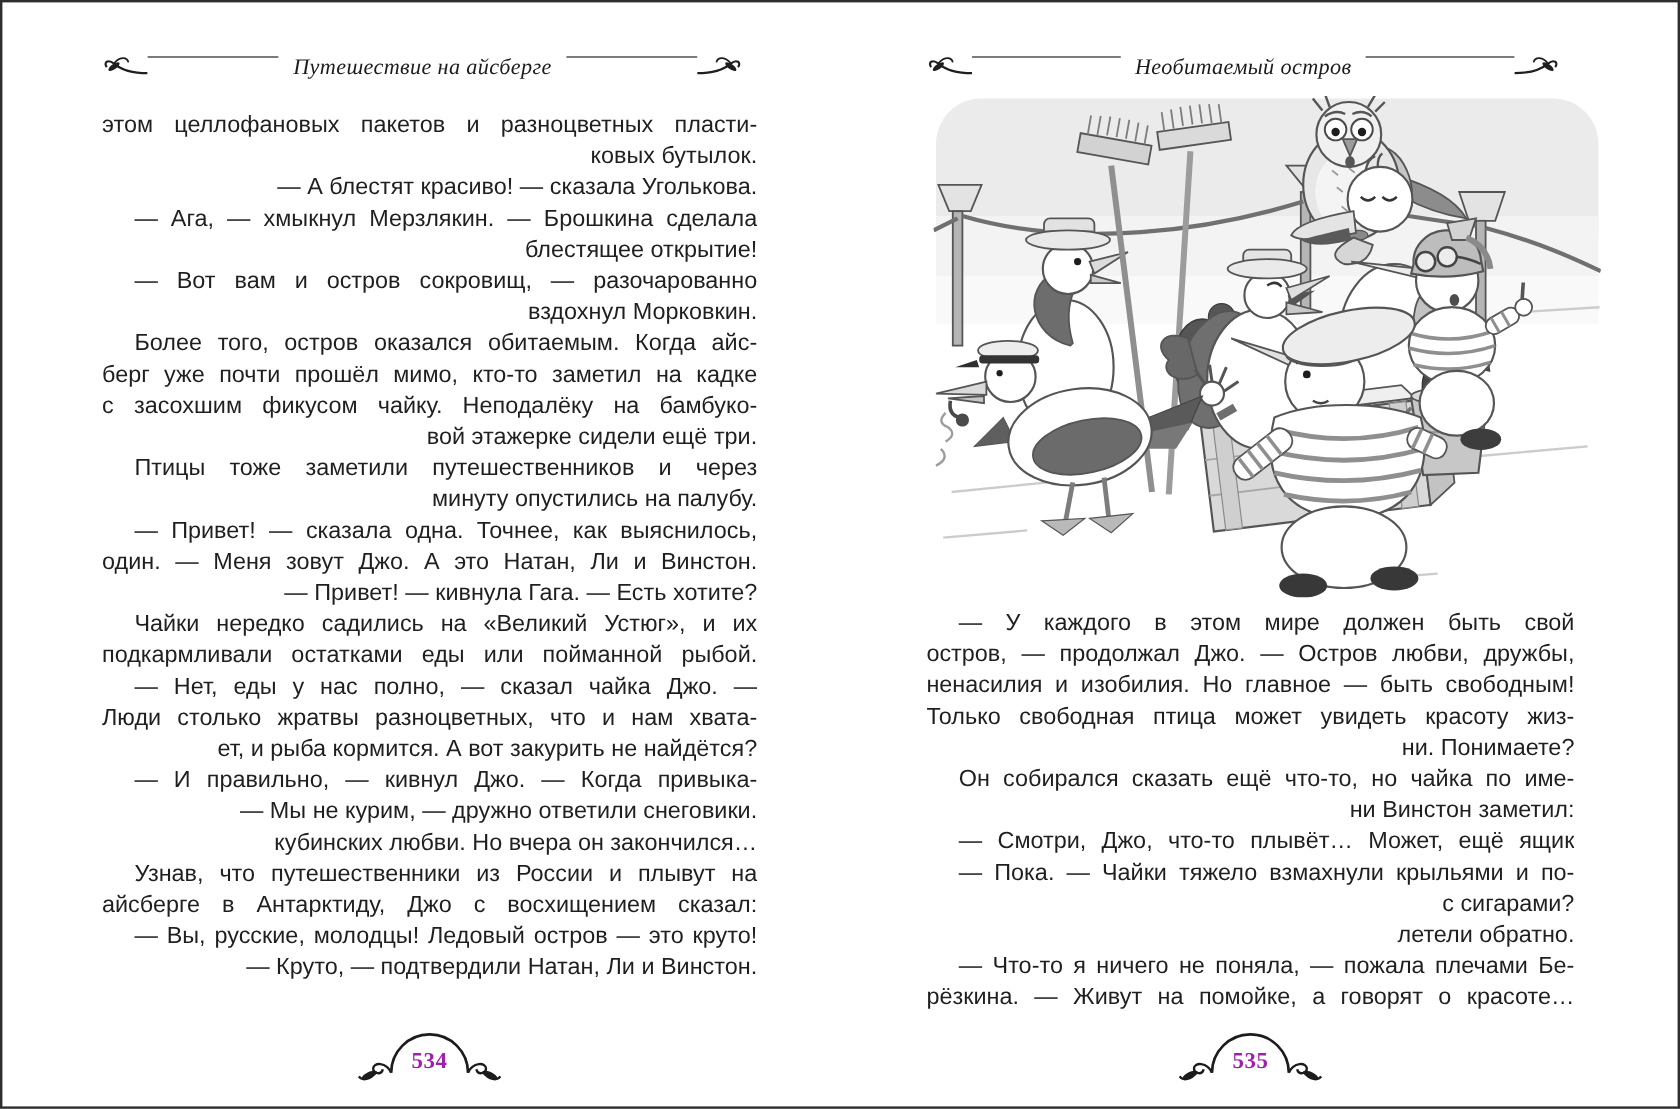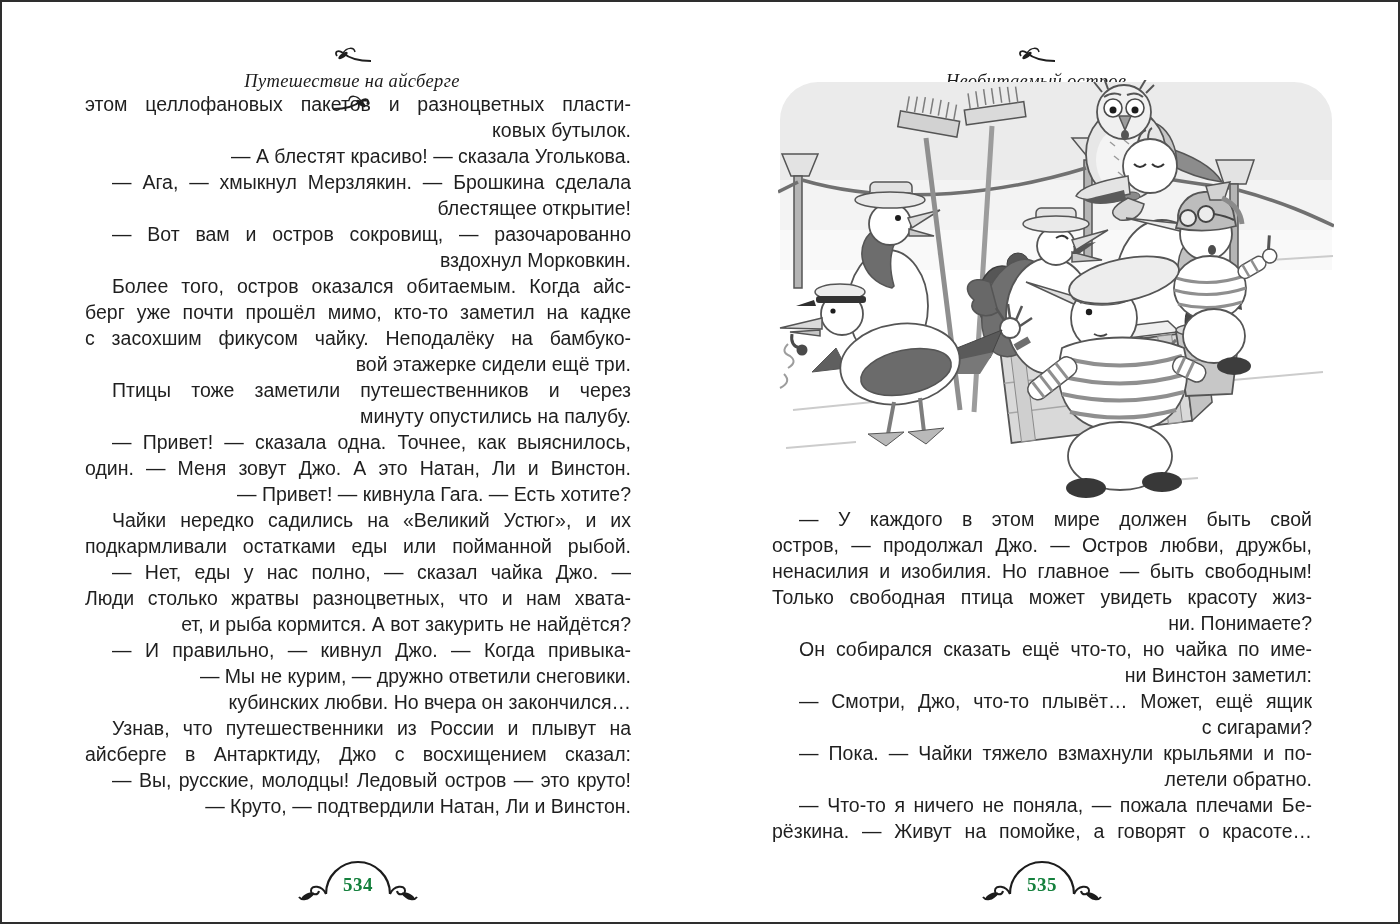--- a/index.html
+++ b/index.html
@@ -5,21 +5,21 @@
   html,body{margin:0;padding:0;}
   body{
     width:1400px;height:924px;position:relative;background:#ffffff;
     font-family:"Liberation Sans", sans-serif;color:#1f1f1f;overflow:hidden;
   }
   .scan-frame{position:absolute;inset:0;border:2px solid #2e2e2e;box-sizing:border-box;pointer-events:none;z-index:50;}
   .page{position:absolute;top:0;height:100%;}
   #page-left{left:85px;width:546px;}
   #page-right{left:772px;width:540px;}
 
-  .chapter-header{position:absolute;top:46px;left:0;right:12px;height:22px;display:flex;align-items:center;flex-direction:column;}
+  .chapter-header{position:absolute;top:46px;left:0;right:12px;height:22px;display:flex;}
   .header-rule{flex:1;border-top:1.6px solid #262626;margin-top:1px;}
   .chapter-title{
     font-family:"Liberation Serif", serif;font-style:italic;font-weight:500;
     font-size:18.5px;line-height:22px;padding:0 12px;white-space:nowrap;color:#1c1c1c;letter-spacing:.3px;
   }
   .flourish{flex:0 0 auto;display:block;}
 
   .text-block{position:absolute;left:0;right:0;}
   #page-left .text-block{top:91px;}
   #page-right .text-block{top:506px;}
@@ -29,21 +29,21 @@
   }
   .line.fill{text-align:justify;text-align-last:justify;}
   .line.indent{text-indent:27px;}
 
   .illustration-box{position:absolute;top:80px;left:6px;width:556px;height:418px;}
 
   .pagenum-wrap{position:absolute;top:856px;left:50%;transform:translateX(-50%);width:120px;height:50px;}
   .pagenum-wrap svg{position:absolute;inset:0;}
   .pagenum{
     position:absolute;left:0;right:0;top:18px;text-align:center;
-    font-family:"Liberation Serif", serif;font-weight:bold;font-size:19px;color:#15803d;letter-spacing:.5px;
+    font-family:"Liberation Serif", serif;font-weight:bold;font-size:19px;color:#a21caf;letter-spacing:.5px;
   }
 </style>
 </head>
 <body>
 
 <div class="scan-frame"></div>
 
 <div class="page" id="page-left">
   <div class="chapter-header">
     <svg class="flourish" width="38" height="22" viewBox="0 0 38 22">
@@ -394,22 +394,22 @@
 
   <div class="text-block">
       <div class="line indent fill">— У каждого в этом мире должен быть свой</div>
       <div class="line fill">остров, — продолжал Джо. — Остров любви, дружбы,</div>
       <div class="line fill">ненасилия и изобилия. Но главное — быть свободным!</div>
       <div class="line fill">Только свободная птица может увидеть красоту жиз-</div>
       <div class="line">ни. Понимаете?</div>
       <div class="line indent fill">Он собирался сказать ещё что-то, но чайка по име-</div>
       <div class="line">ни Винстон заметил:</div>
       <div class="line indent fill">— Смотри, Джо, что-то плывёт… Может, ещё ящик</div>
+      <div class="line indent fill">— Пока. — Чайки тяжело взмахнули крыльями и по-</div>
       <div class="line">с сигарами?</div>
-      <div class="line indent fill">— Пока. — Чайки тяжело взмахнули крыльями и по-</div>
       <div class="line">летели обратно.</div>
       <div class="line indent fill">— Что-то я ничего не поняла, — пожала плечами Бе-</div>
       <div class="line fill">рёзкина. — Живут на помойке, а говорят о красоте…</div>
     </div>
 
   <div class="pagenum-wrap">
     <svg width="120" height="50" viewBox="0 0 120 50">
       <path d="M28,38 A32,32 0 0 1 92,38" stroke="#1c1c1c" stroke-width="2.2" fill="none"></path>
       <g>
         <path d="M28,38 C24,29 13,29 13,34.5 C13,39 20,40 21,35" stroke="#1c1c1c" stroke-width="2" fill="none"></path>

